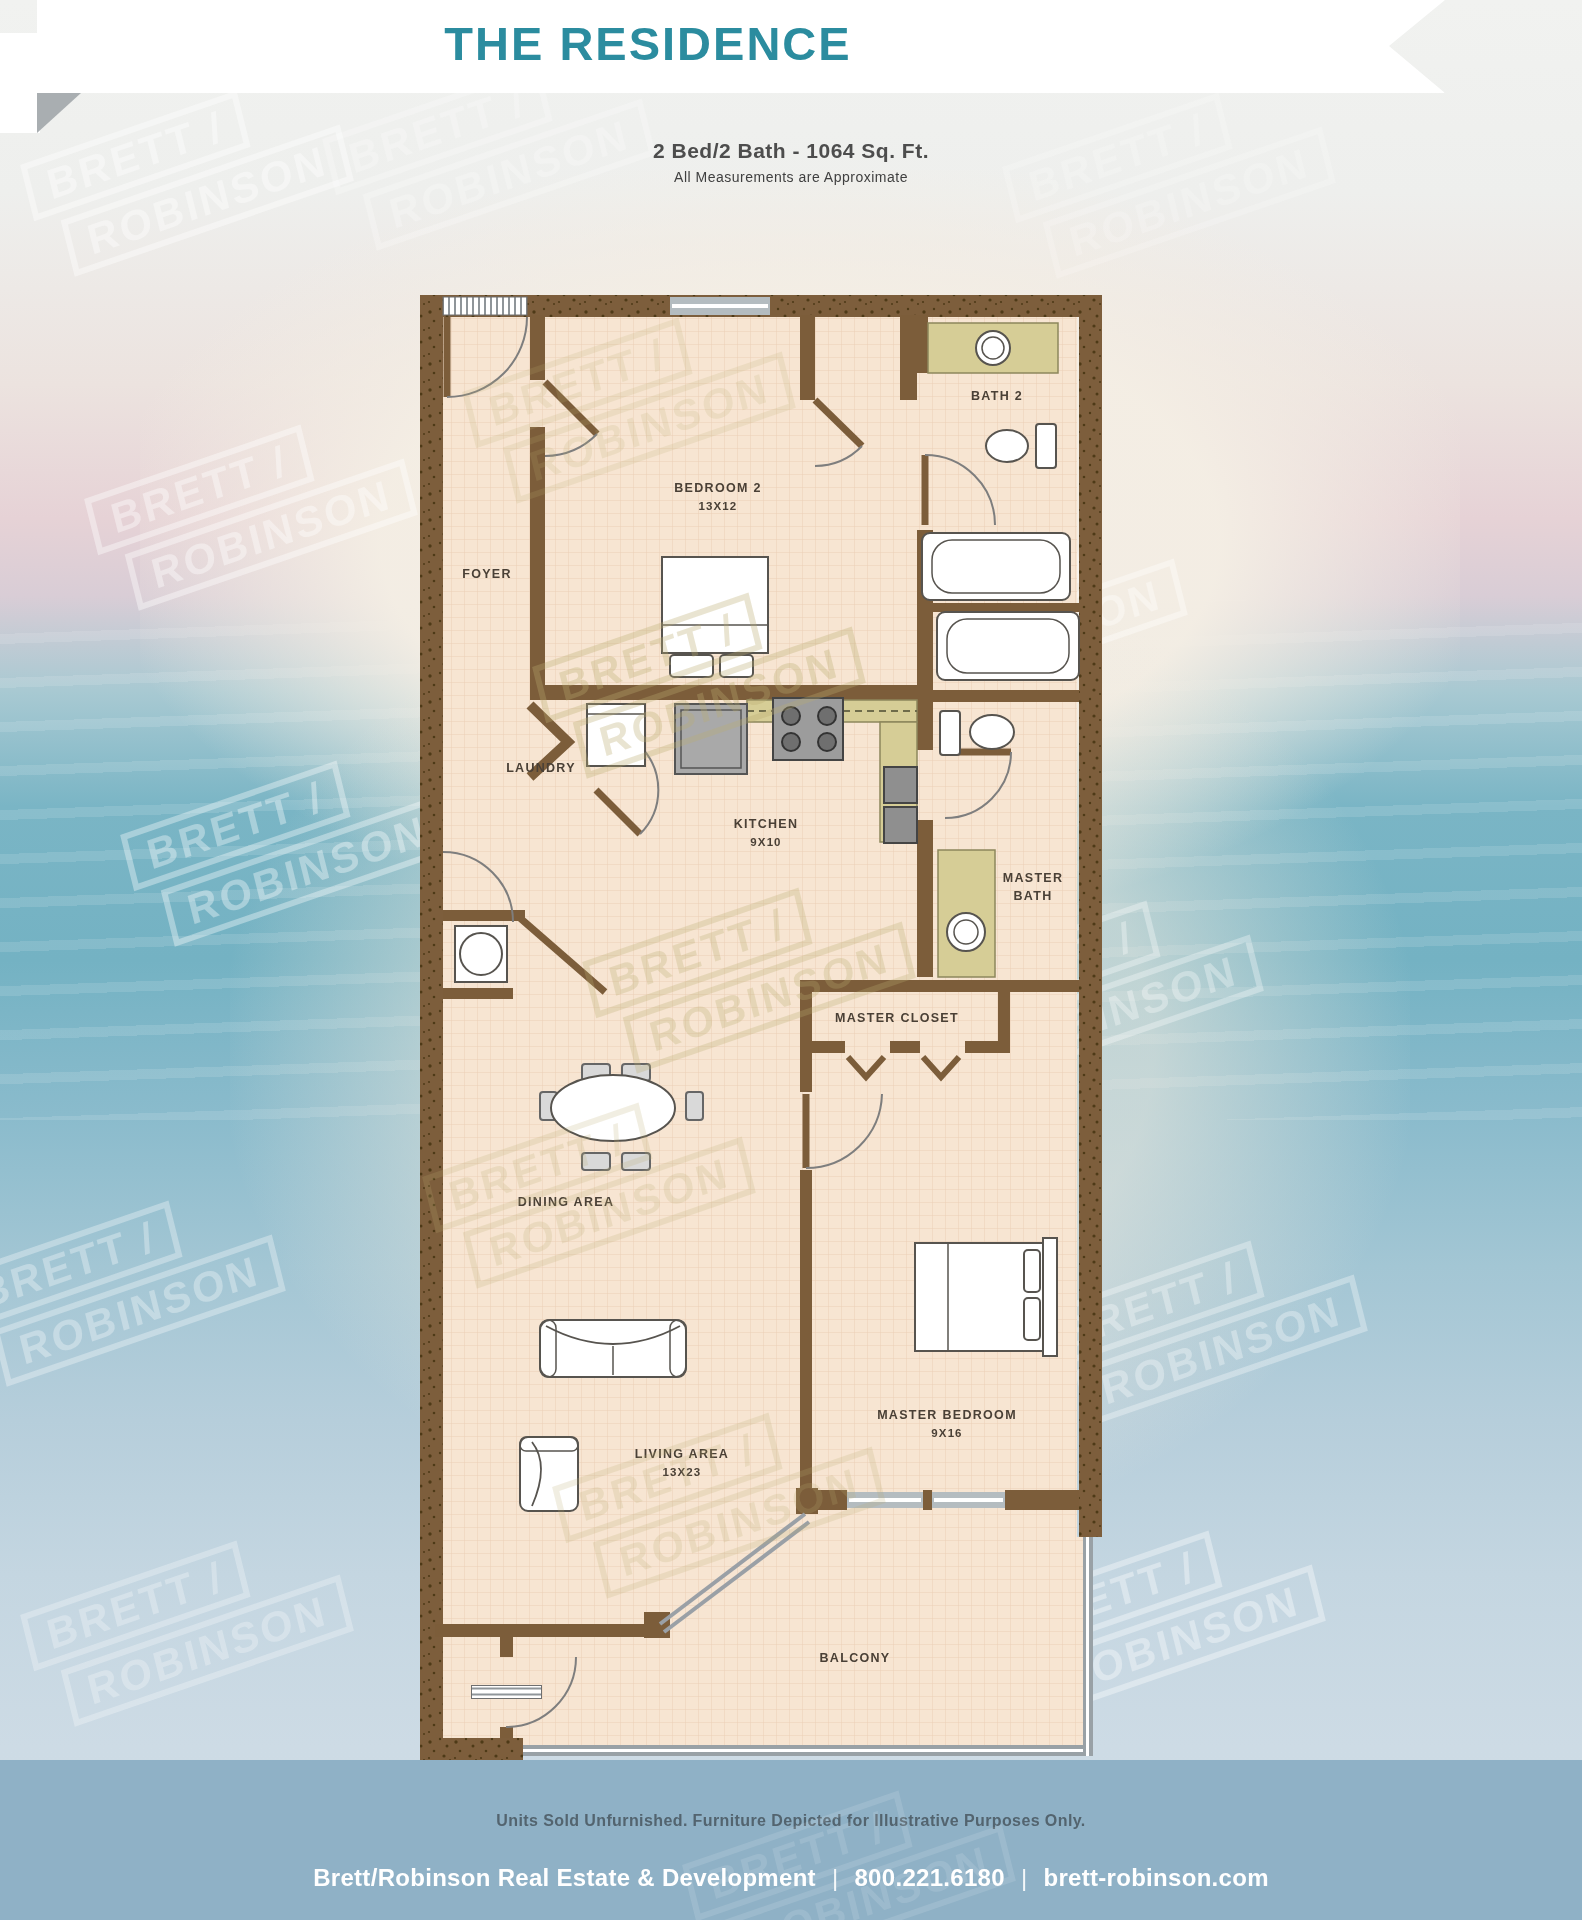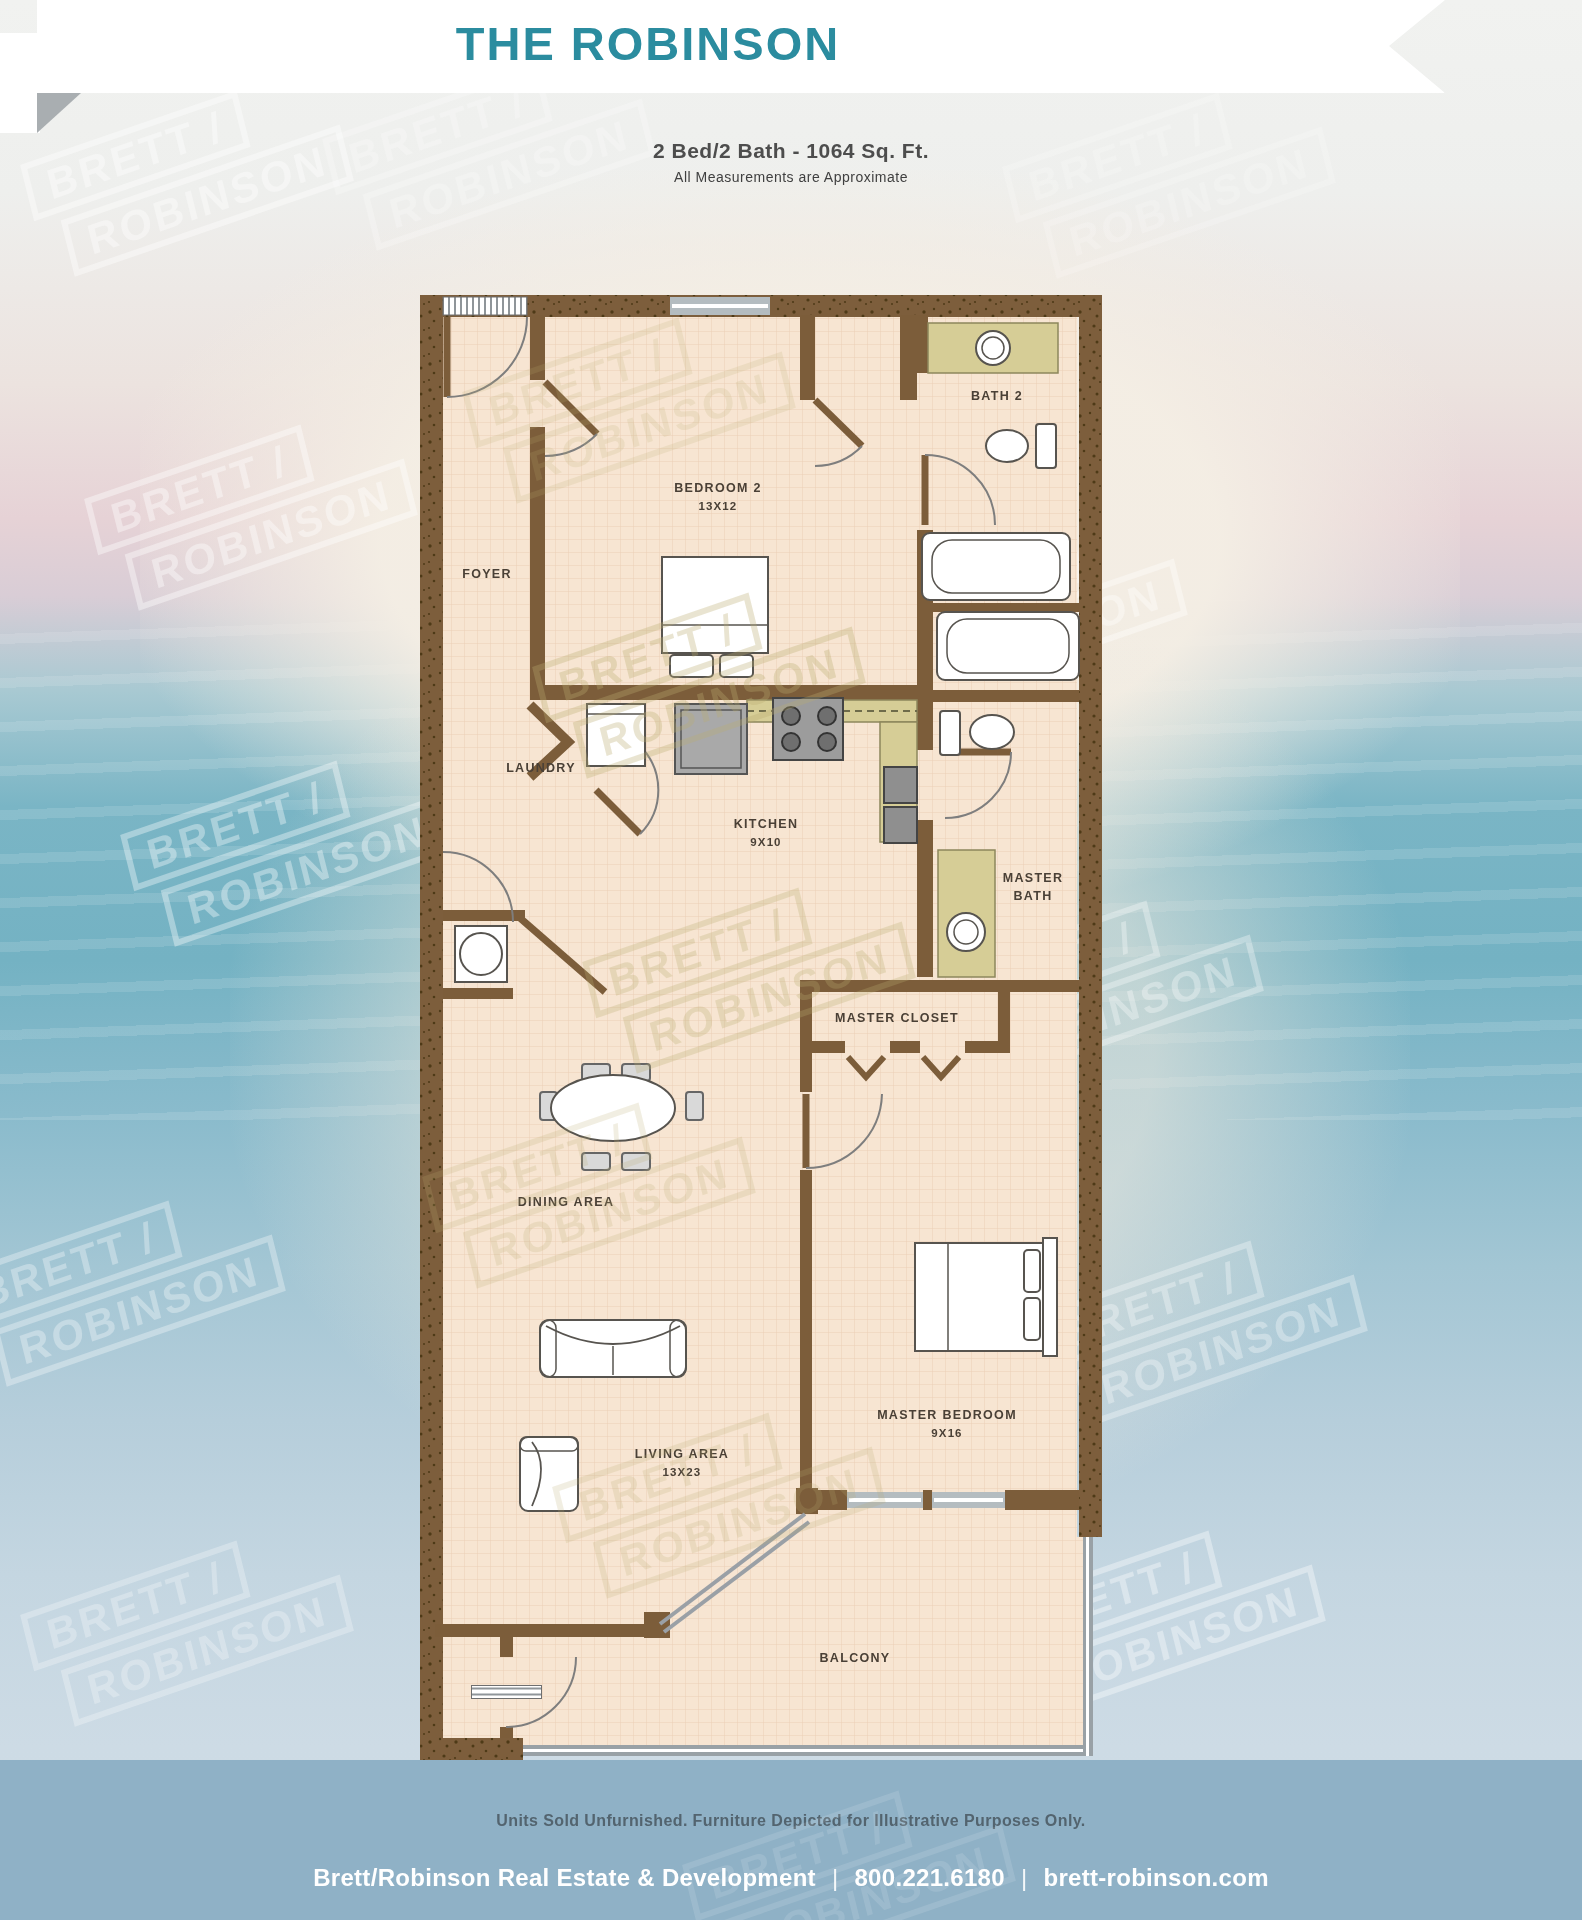--- a/index.html
+++ b/index.html
@@ -120,21 +120,21 @@
     <div class="wl wl2">ROBINSON</div>
   </div>
   <div class="wm white" style="left:690px;top:1818px;opacity:.15;z-index:31">
     <div class="wl">BRETT /</div>
     <div class="wl wl2">ROBINSON</div>
   </div>
 
   <div class="ribbon-tail"></div>
   <div class="ribbon-band"></div>
   <div class="ribbon-fold"></div>
-  <div class="title" style="color:#2b8c9f">THE ROBINSON</div>
+  <div class="title" style="color:#2b8c9f">THE RESIDENCE</div>
 
   <div class="sub-specs" style="z-index:4">2 Bed/2 Bath - 1064 Sq. Ft.</div>
   <div class="sub-note" style="z-index:4">All Measurements are Approximate</div>
 
   <svg class="plan" viewBox="0 0 720 1500">
     <defs>
       <pattern id="grid" width="13" height="13" patternUnits="userSpaceOnUse">
         <rect width="13" height="13" fill="#f7e5d2"></rect>
         <path d="M13,0 V13 M0,13 H13" stroke="#eccfb6" stroke-width="1" fill="none"></path>
       </pattern>

